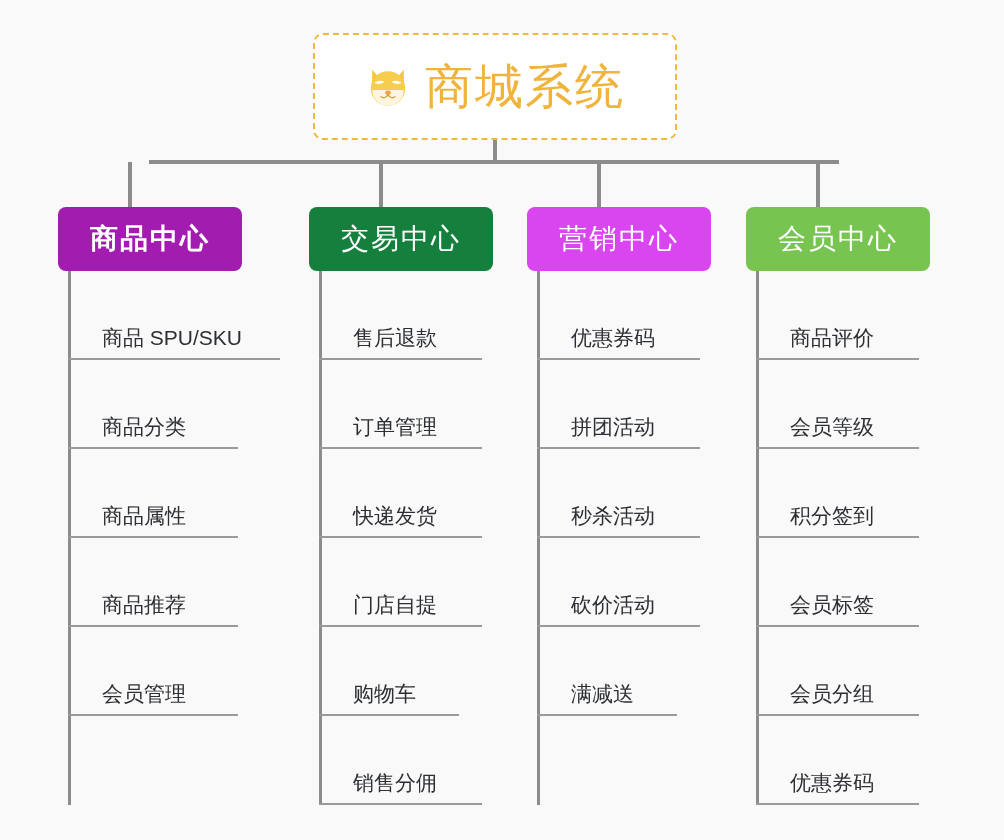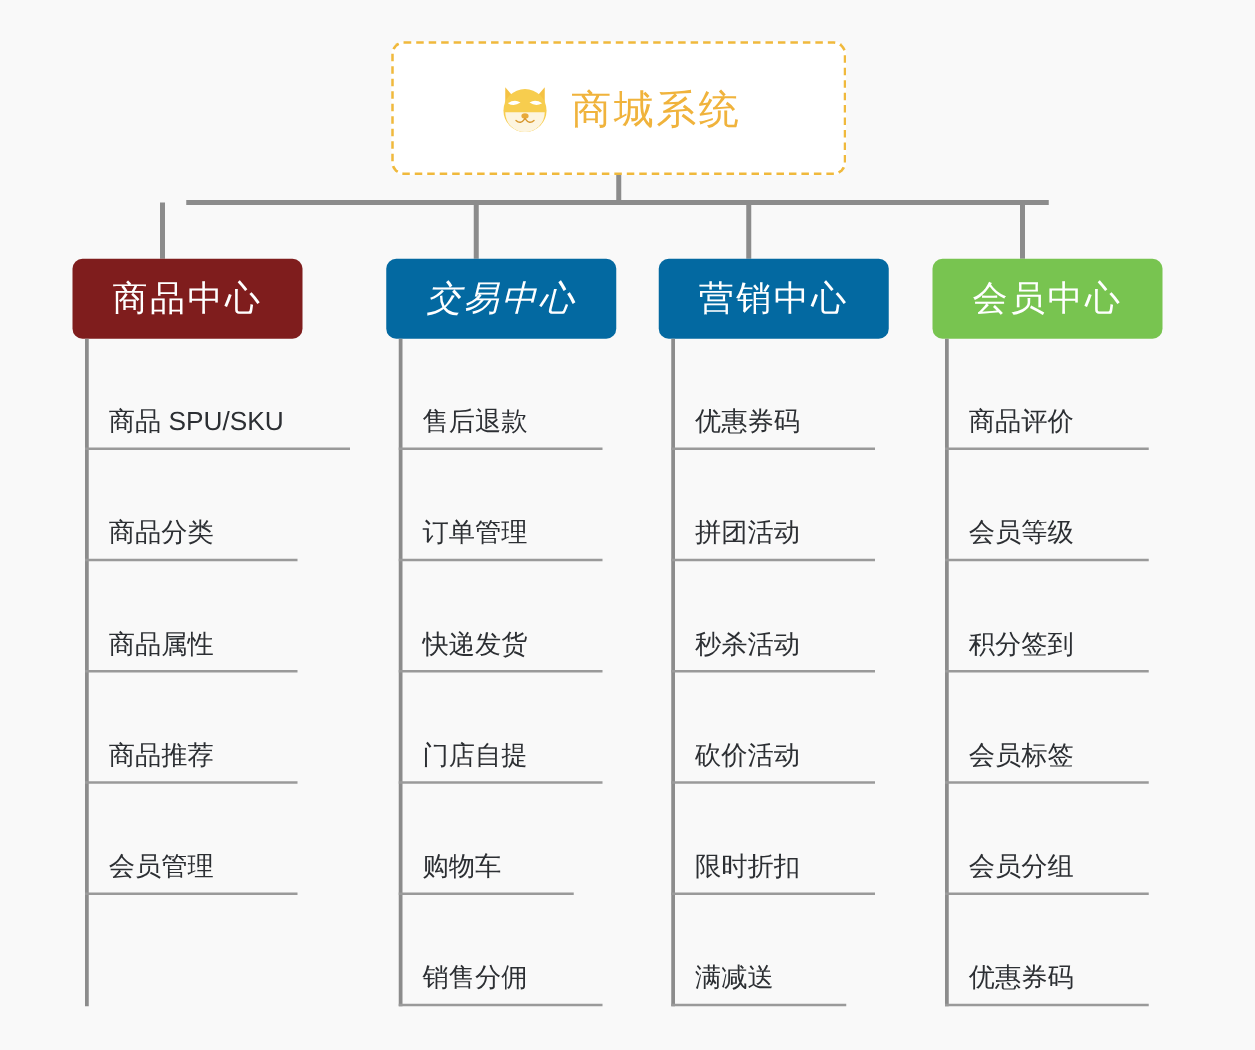--- a/index.html
+++ b/index.html
@@ -36,21 +36,21 @@
     justify-content: center;
     gap: 14px;
   }
   .root-emoji {
     width: 46px;
     height: 46px;
     flex: 0 0 auto;
     display: block;
   }
   .root-title {
-    font-size: 32px;
+    font-size: 48px;
     color: #f0b33c;
     letter-spacing: 2px;
     line-height: 1;
     white-space: nowrap;
     text-align: right;
   }
 
   
   .conn {
     position: absolute;
@@ -120,21 +120,21 @@
     background: #8c8c8c;
   }
   .leaf {
     position: relative;
     height: 89px;
     box-sizing: border-box;
     margin-left: 10px;
   }
   .leaf-text {
     position: absolute;
-    left: 19px;
+    left: 34px;
     bottom: 12px;
     font-size: 21px;
     color: #2c2f33;
     white-space: nowrap;
     line-height: 1;
   }
   .leaf-rule {
     position: absolute;
     left: 0;
     bottom: 0;
@@ -168,21 +168,21 @@
     </svg>
     <div class="root-title">商城系统</div>
   </div>
 
   <div class="conn conn-v stub-root"></div>
   <div class="conn conn-h bus"></div>
 
   <div id="columns">
       <div class="column col-0">
         <div class="col-drop"></div>
-        <div class="cat-box" style="background: #7f1d1d;">
+        <div class="cat-box" style="background: #a21caf; font-weight: bold;">
           <div class="cat-label">商品中心</div>
         </div>
         <div class="leaf-list">
           <div class="spine" style="height: 534px;"></div>
           <div class="leaf">
             <div class="leaf-text">商品 SPU/SKU</div>
             <div class="leaf-rule" style="width: 212px;"></div>
           </div>
           <div class="leaf">
             <div class="leaf-text">商品分类</div>
@@ -197,21 +197,21 @@
             <div class="leaf-rule" style="width: 170px;"></div>
           </div>
           <div class="leaf">
             <div class="leaf-text">会员管理</div>
             <div class="leaf-rule" style="width: 170px;"></div>
           </div>
         </div>
       </div>
       <div class="column col-1">
         <div class="col-drop"></div>
-        <div class="cat-box" style="background: #0369a1; font-style: italic;">
+        <div class="cat-box" style="background: #15803d;">
           <div class="cat-label">交易中心</div>
         </div>
         <div class="leaf-list">
           <div class="spine" style="height: 534px;"></div>
           <div class="leaf">
             <div class="leaf-text">售后退款</div>
             <div class="leaf-rule" style="width: 163px;"></div>
           </div>
           <div class="leaf">
             <div class="leaf-text">订单管理</div>
@@ -230,43 +230,39 @@
             <div class="leaf-rule" style="width: 140px;"></div>
           </div>
           <div class="leaf">
             <div class="leaf-text">销售分佣</div>
             <div class="leaf-rule" style="width: 163px;"></div>
           </div>
         </div>
       </div>
       <div class="column col-2">
         <div class="col-drop"></div>
-        <div class="cat-box" style="background: #0369a1;">
+        <div class="cat-box" style="background: #d946ef;">
           <div class="cat-label">营销中心</div>
         </div>
         <div class="leaf-list">
           <div class="spine" style="height: 534px;"></div>
           <div class="leaf">
             <div class="leaf-text">优惠券码</div>
             <div class="leaf-rule" style="width: 163px;"></div>
           </div>
           <div class="leaf">
             <div class="leaf-text">拼团活动</div>
             <div class="leaf-rule" style="width: 163px;"></div>
           </div>
           <div class="leaf">
             <div class="leaf-text">秒杀活动</div>
             <div class="leaf-rule" style="width: 163px;"></div>
           </div>
           <div class="leaf">
             <div class="leaf-text">砍价活动</div>
-            <div class="leaf-rule" style="width: 163px;"></div>
-          </div>
-          <div class="leaf">
-            <div class="leaf-text">限时折扣</div>
             <div class="leaf-rule" style="width: 163px;"></div>
           </div>
           <div class="leaf">
             <div class="leaf-text">满减送</div>
             <div class="leaf-rule" style="width: 140px;"></div>
           </div>
         </div>
       </div>
       <div class="column col-3">
         <div class="col-drop"></div>

